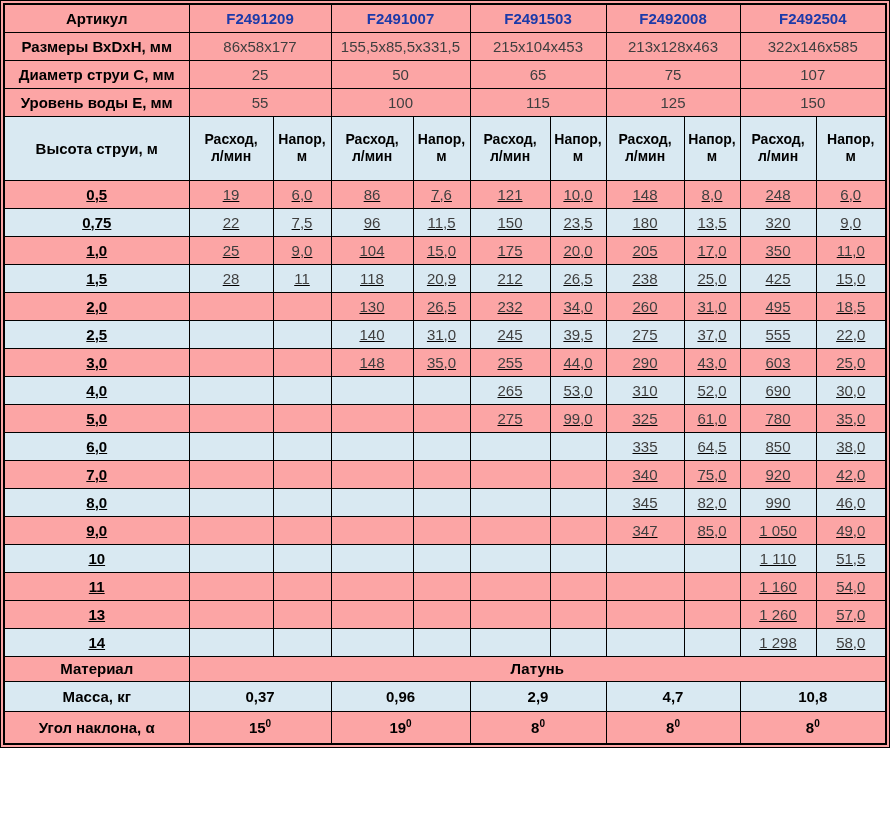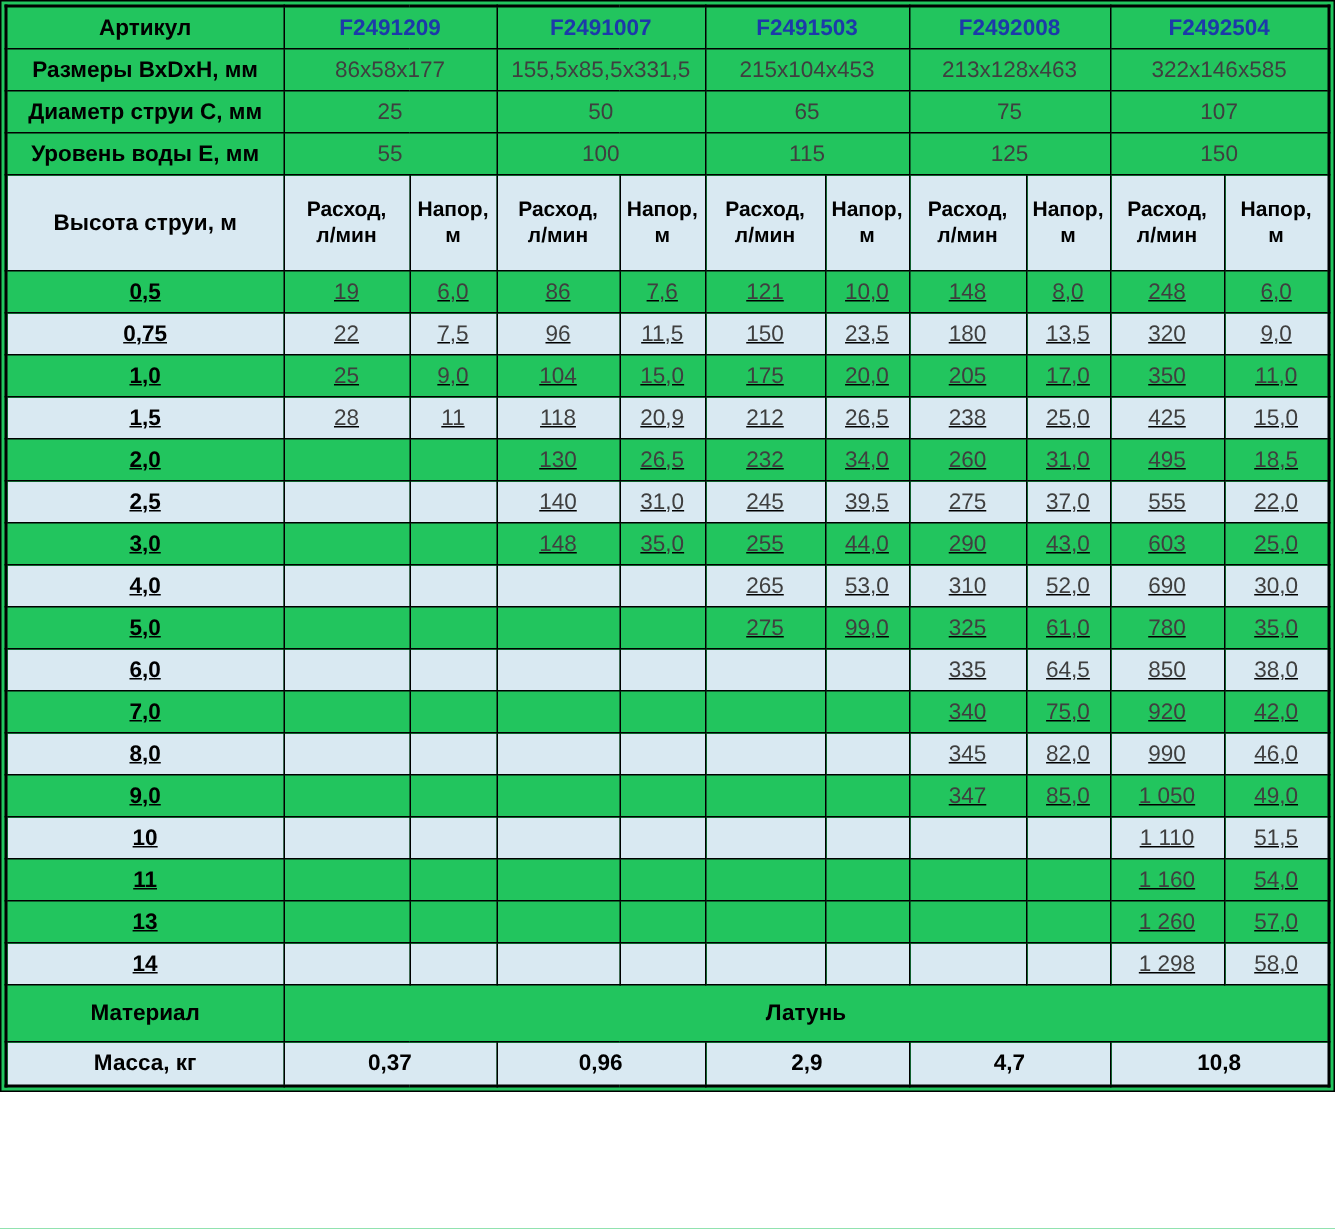--- a/index.html
+++ b/index.html
@@ -1,21 +1,21 @@
 <!DOCTYPE html>
 <html style="--accent-blue: #1C3AA9; --stripe-blue: #D9E9F2; --text-secondary: #3F3F3F; --border-black: #000000;"><head>
 <meta charset="utf-8">
 <style>
   html, body { margin: 0; padding: 0; background: #ffffff; }
   .frame {
     box-sizing: border-box;
     width: 890px;
     border: 1px solid #000;
     padding: 2px;
-    background: #22c55e;
+    background: #fca5a5;
   }
   table {
     border-collapse: collapse;
     table-layout: fixed;
     width: 884px;
     border: 2px solid #000;
     font-family: "Liberation Sans", "DejaVu Sans", sans-serif;
   }
   td {
     border: 1.5px solid #000;
@@ -28,21 +28,21 @@
   .val    { color: var(--text-secondary); font-size: 15px; }
   .article{ color: var(--accent-blue); font-weight: 700; font-size: 15px; }
   .sub    { font-weight: 700; font-size: 14px; color: #000; white-space: pre-line; line-height: 1.2; }
   .num    { color: var(--text-secondary); font-size: 15px; }
   .bval   { font-weight: 700; color: #000; font-size: 15px; }
   tr.spec     { height: 28px; }
   tr.hdr      { height: 64px; }
   tr.hdr td   { background: var(--stripe-blue); }
   tr.data     { height: 28px; text-decoration: underline; }
   tr.stripe td{ background: var(--stripe-blue); }
-  tr.material { height: 38px; }
+  tr.material { height: 25px; }
   tr.mass     { height: 30px; padding-left: 16px; }
   tr.angle    { height: 33px; }
   sup { font-size: 10px; }
 </style>
 </head>
 <body>
 
 <div class="frame">
   <table>
     <colgroup>
@@ -340,15 +340,23 @@
           <td class="bval" colspan="10">Латунь</td>
         </tr>
         <tr class="mass stripe">
           <td class="lbl">Масса, кг</td>
           <td class="bval" colspan="2">0,37</td>
           <td class="bval" colspan="2">0,96</td>
           <td class="bval" colspan="2">2,9</td>
           <td class="bval" colspan="2">4,7</td>
           <td class="bval" colspan="2">10,8</td>
         </tr>
+        <tr class="angle">
+          <td class="lbl">Угол наклона, α</td>
+          <td class="bval" colspan="2"><span>15</span><sup>0</sup></td>
+          <td class="bval" colspan="2"><span>19</span><sup>0</sup></td>
+          <td class="bval" colspan="2"><span>8</span><sup>0</sup></td>
+          <td class="bval" colspan="2"><span>8</span><sup>0</sup></td>
+          <td class="bval" colspan="2"><span>8</span><sup>0</sup></td>
+        </tr>
       </tbody>
   </table>
 </div>
 
 </body></html>

